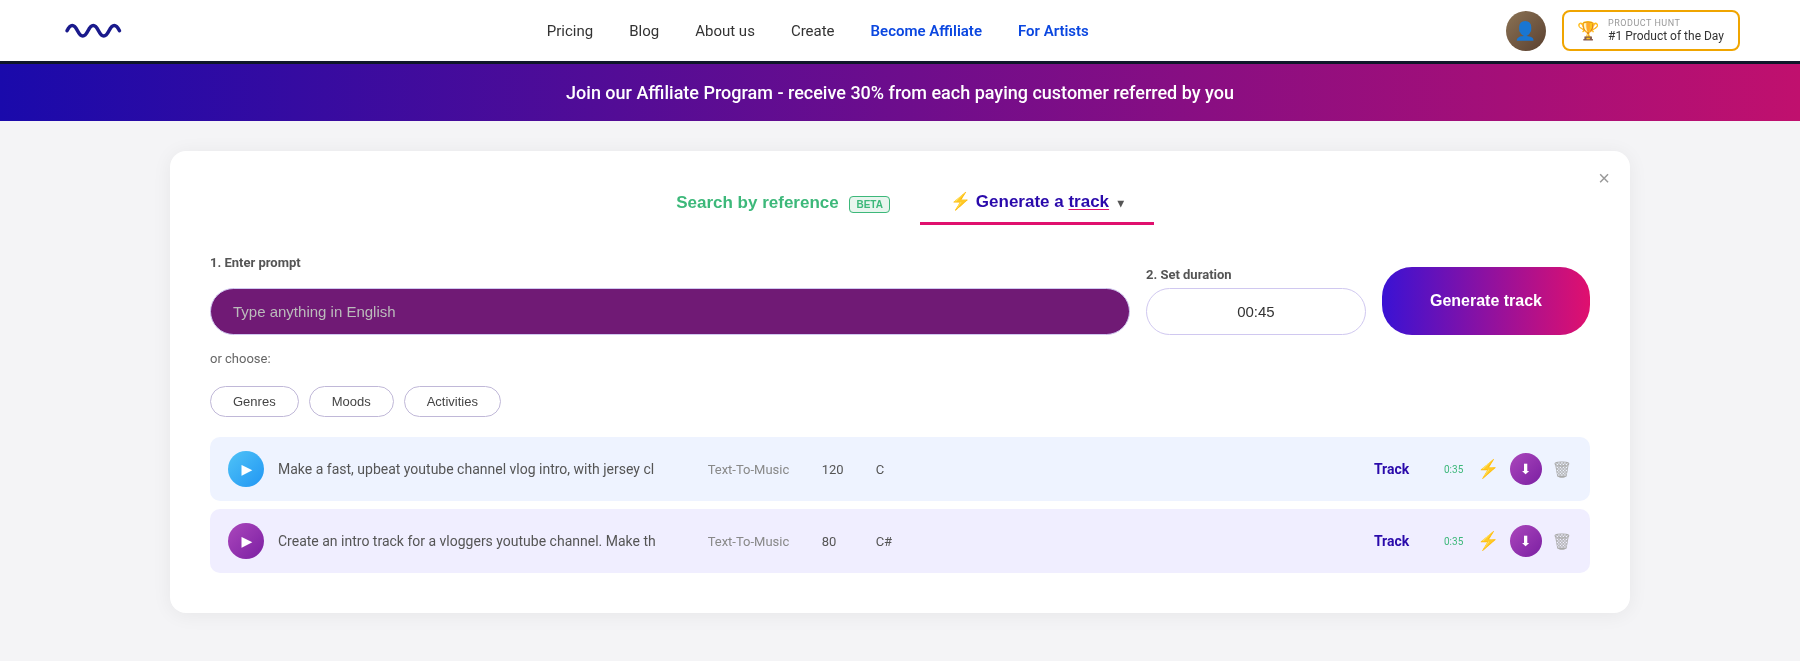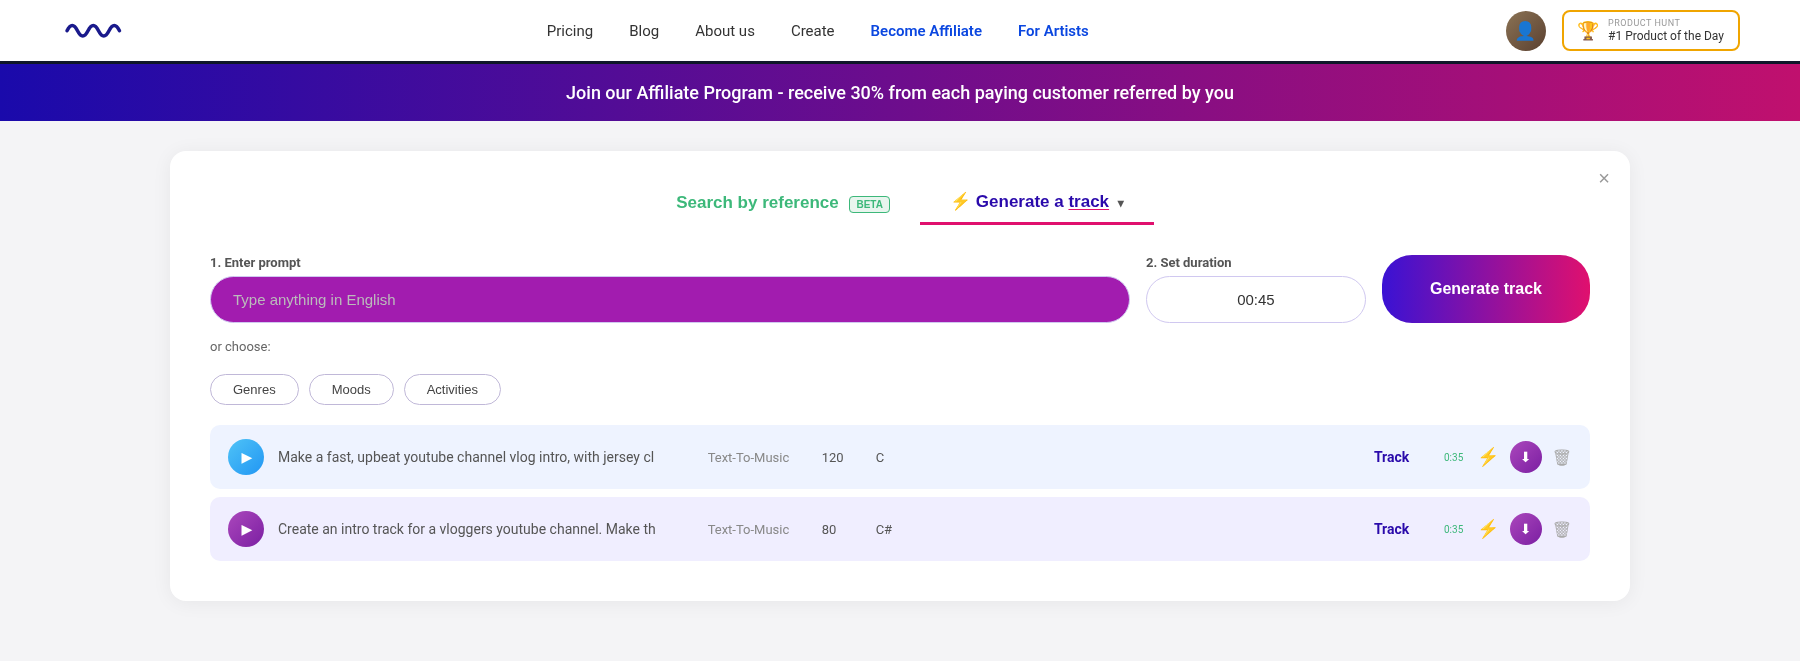--- a/index.html
+++ b/index.html
@@ -204,21 +204,22 @@
       flex: 1;
     }
     .prompt-input {
       width: 100%;
       border: 1.5px solid #d0c8f0;
       border-radius: 30px;
       padding: 14px 22px;
       font-size: 15px;
       color: #bbb;
       outline: none;
-      background: #a21caf;
+      background: #701a75;
+      margin-top: 12px;
     }
     .prompt-input::placeholder {
       color: #bbb;
     }
     .duration-group {
       width: 220px;
     }
     .duration-input {
       width: 100%;
       border: 1.5px solid #d0c8f0;

